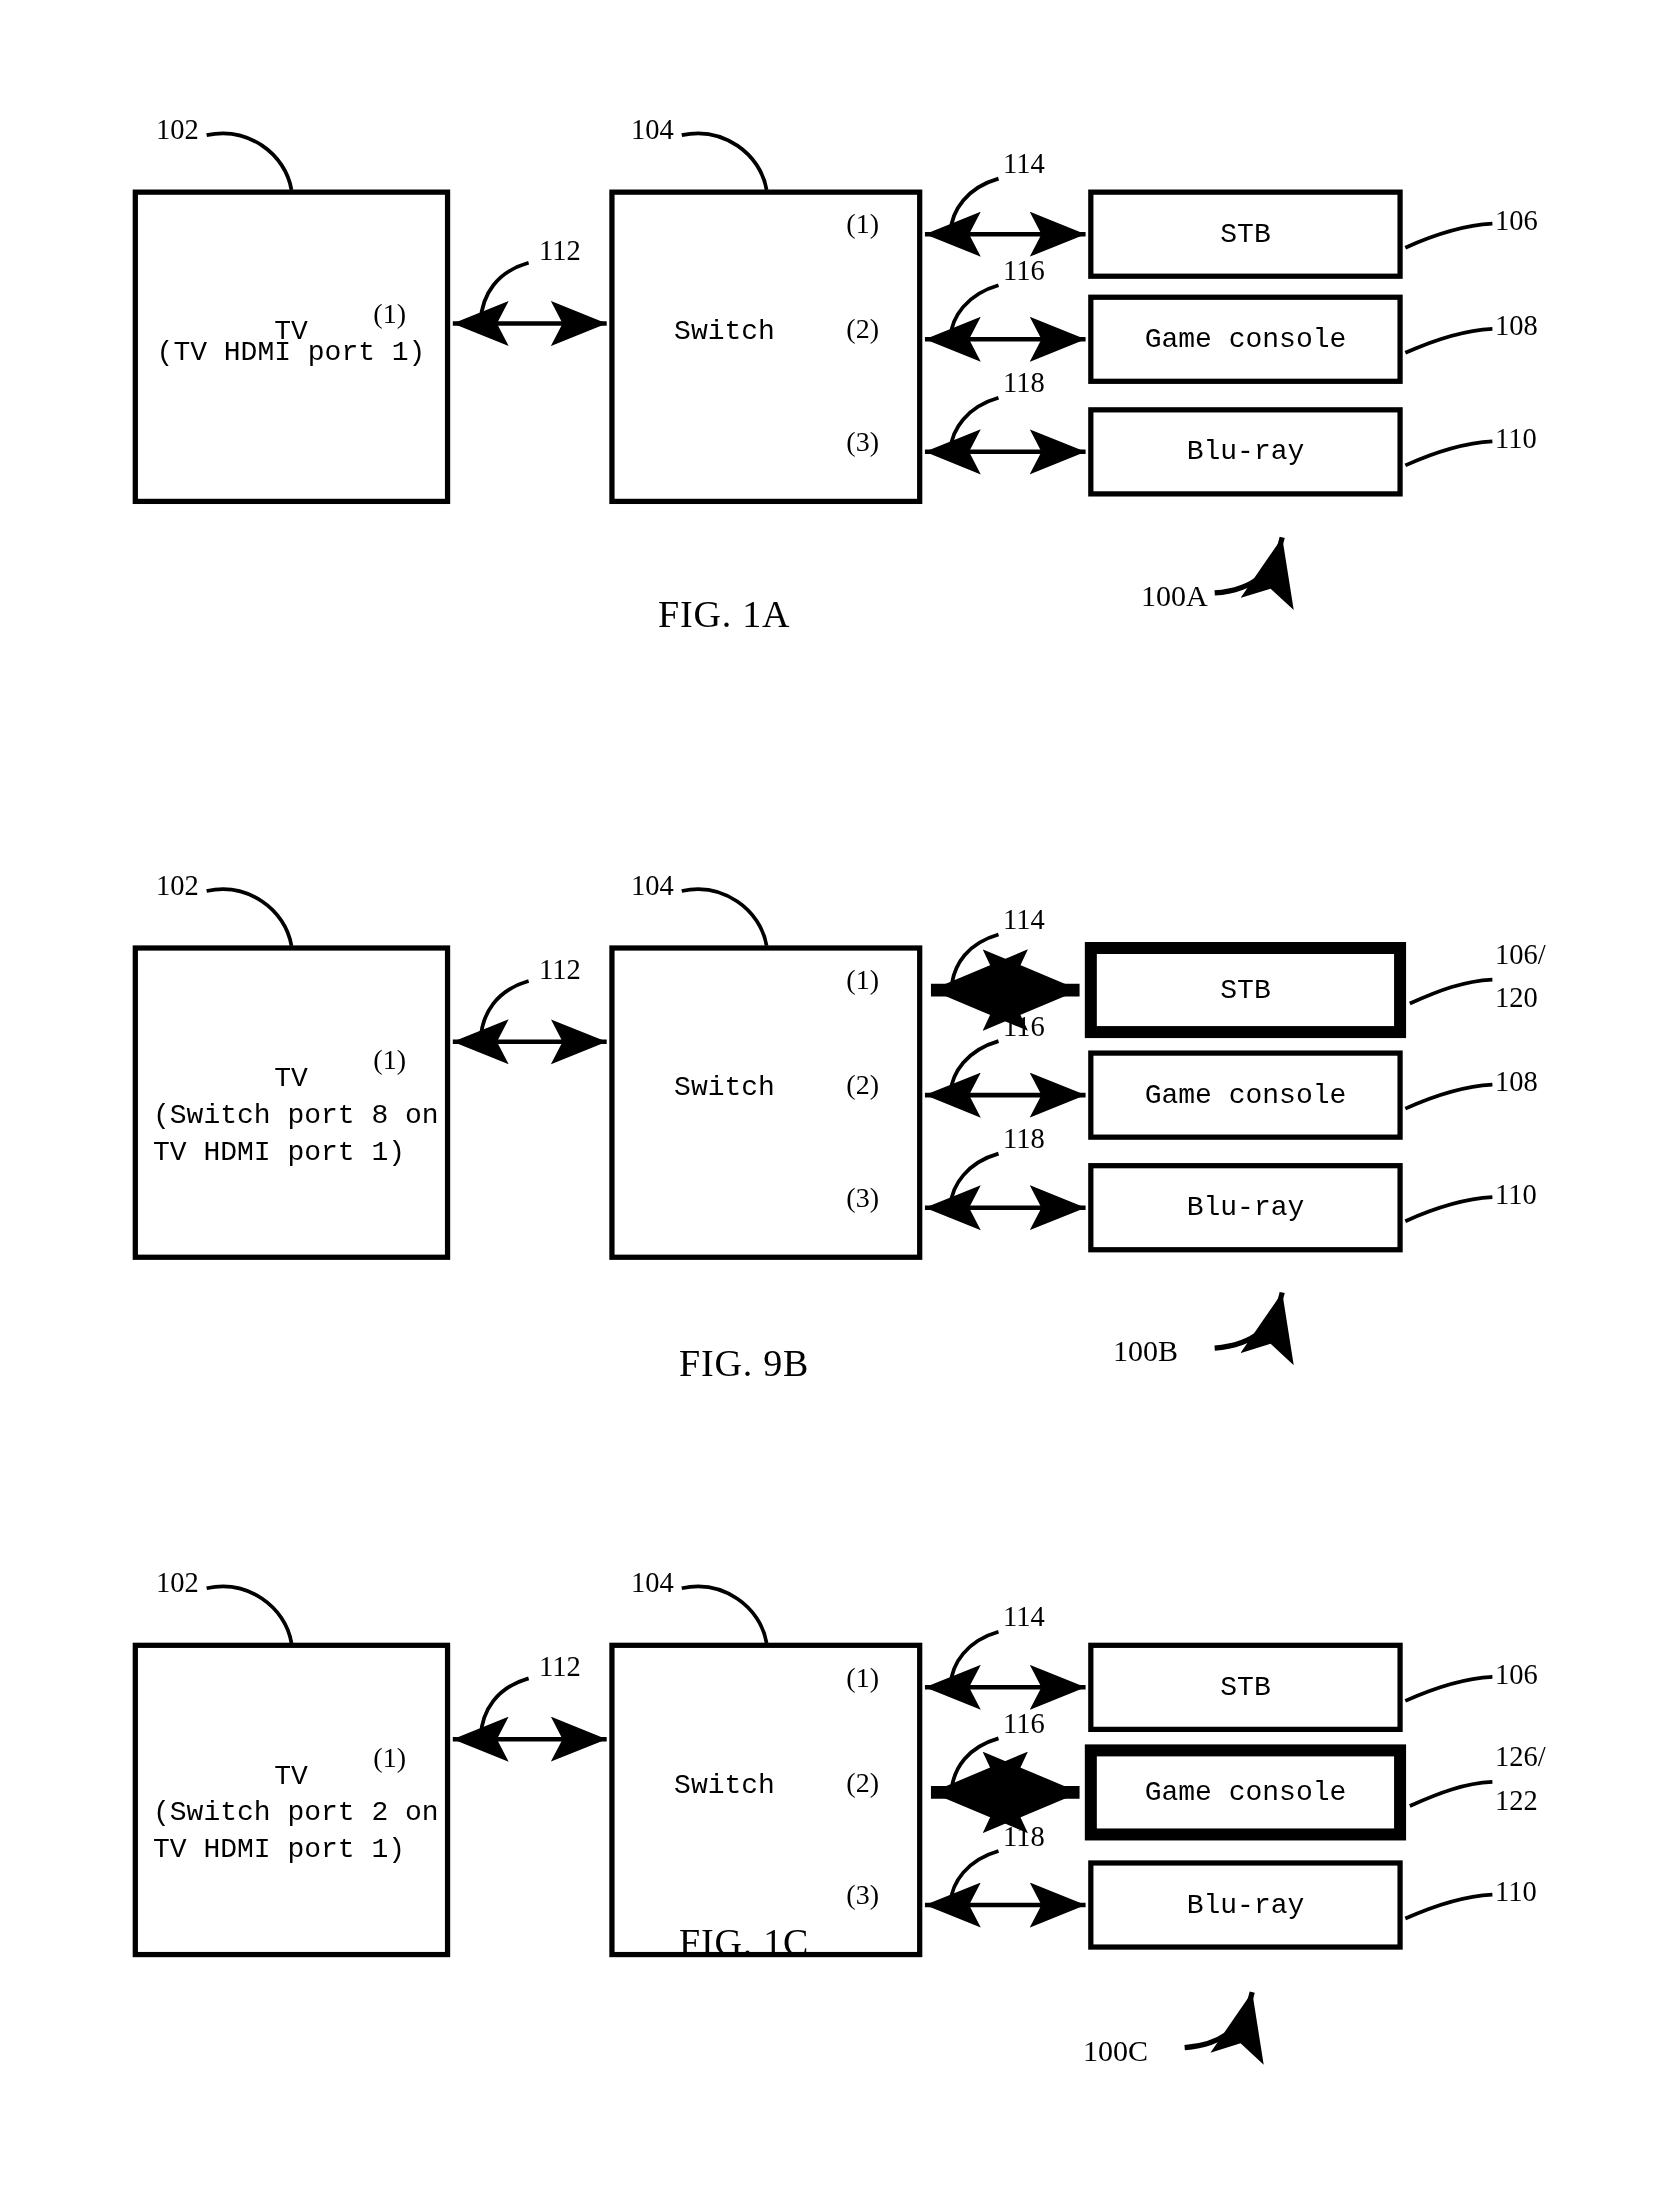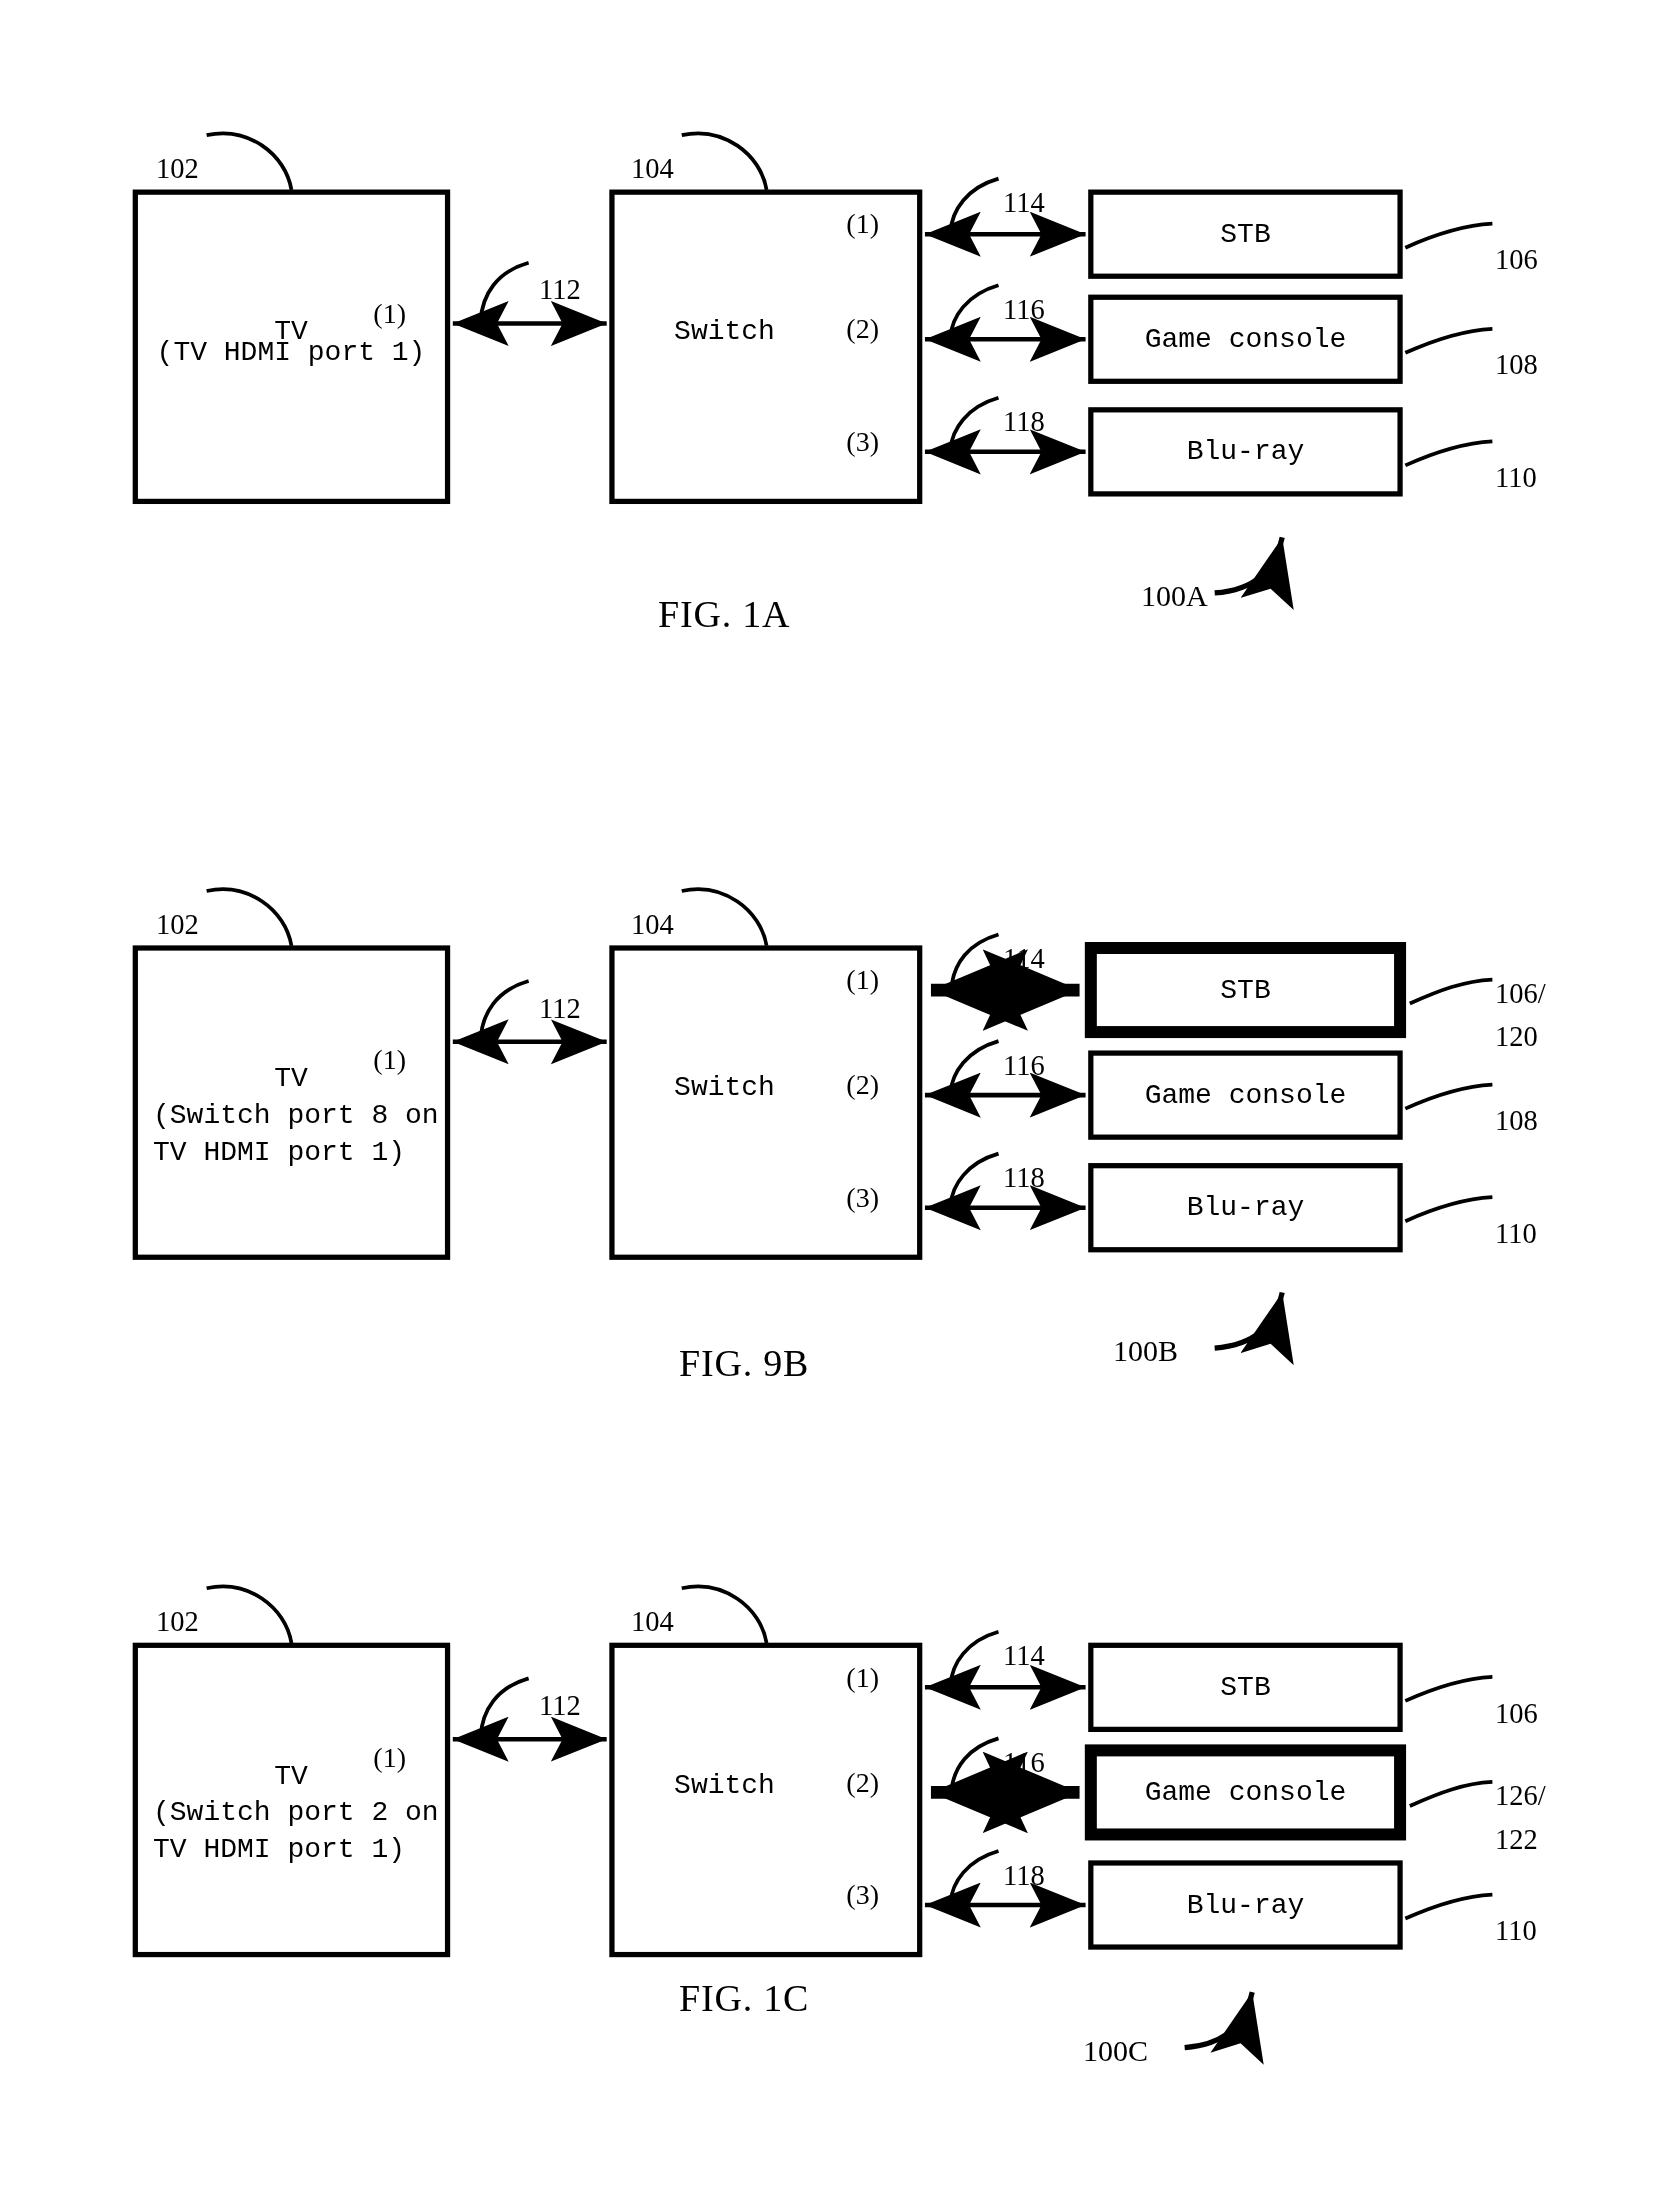--- a/index.html
+++ b/index.html
@@ -44,21 +44,20 @@
   }
   .box-label.left-para {
     text-align: left;
   }
   .port-label {
     font-size: 28px;
     text-align: right;
   }
   .ref-num {
     font-size: 28.5px;
-    margin-top: 39px;
   }
   .ref-num.two-line {
     line-height: 1.28;
   }
   .fig-caption {
     font-size: 38px;
     letter-spacing: 0.8px;
   }
   .sys-ref {
     font-size: 30px;
@@ -254,17 +253,17 @@
     <div class="box-label device-name" style="left:1091px; top:1671px; width:309px;">STB</div>
     <div class="box-label device-name" style="left:1091px; top:1776px; width:309px;">Game console</div>
     <div class="box-label device-name" style="left:1091px; top:1889px; width:309px;">Blu-ray</div>
 
     <div class="ref-num" style="left:1495px; top:1658px;">106</div>
     <div class="ref-num two-line" style="left:1495px; top:1739px;">126/</div>
     <div class="ref-num two-line" style="left:1495px; top:1783px;">122</div>
     <div class="ref-num" style="left:1495px; top:1875px;">110</div>
 
     <div class="sys-ref" style="left:1083px; top:2033px;">100C</div>
-    <div class="fig-caption" style="left:679px; top:1975px;">FIG. 1C</div>
+    <div class="fig-caption" style="left:679px; top:1919px;">FIG. 1C</div>
   </div>
 
 </div>
 
 
 </body></html>

